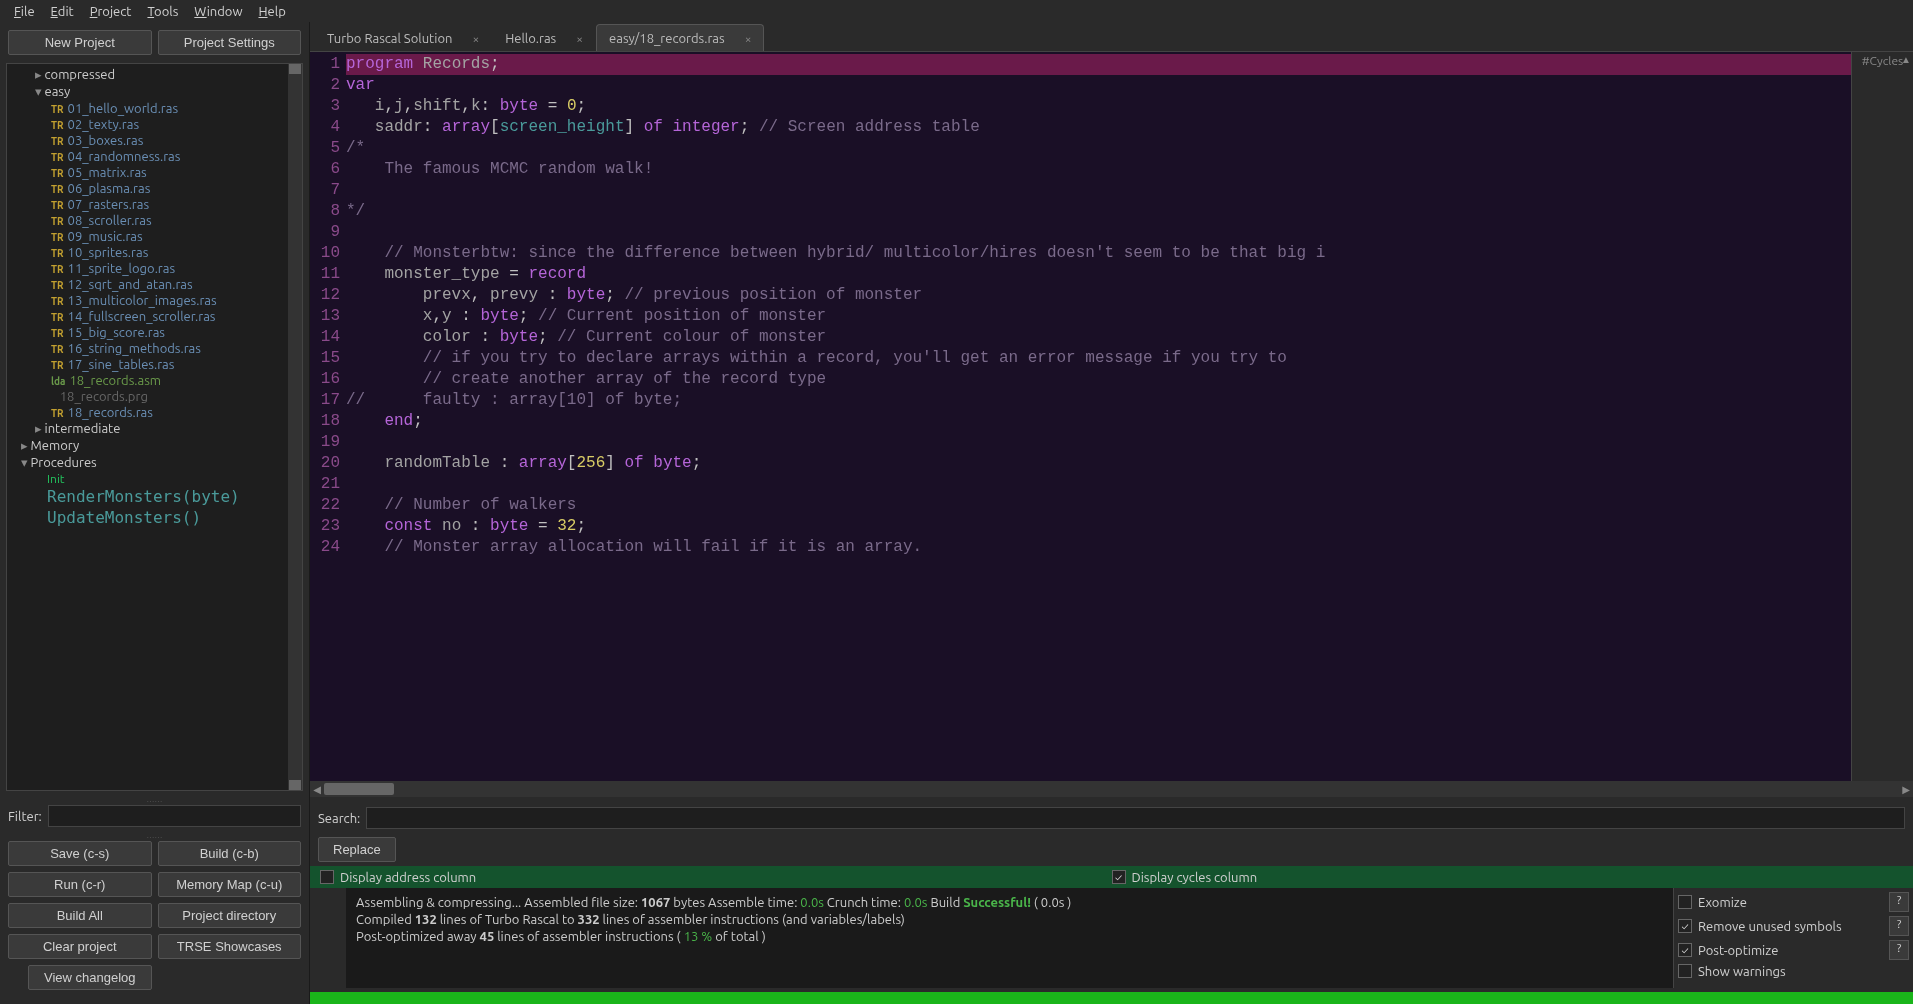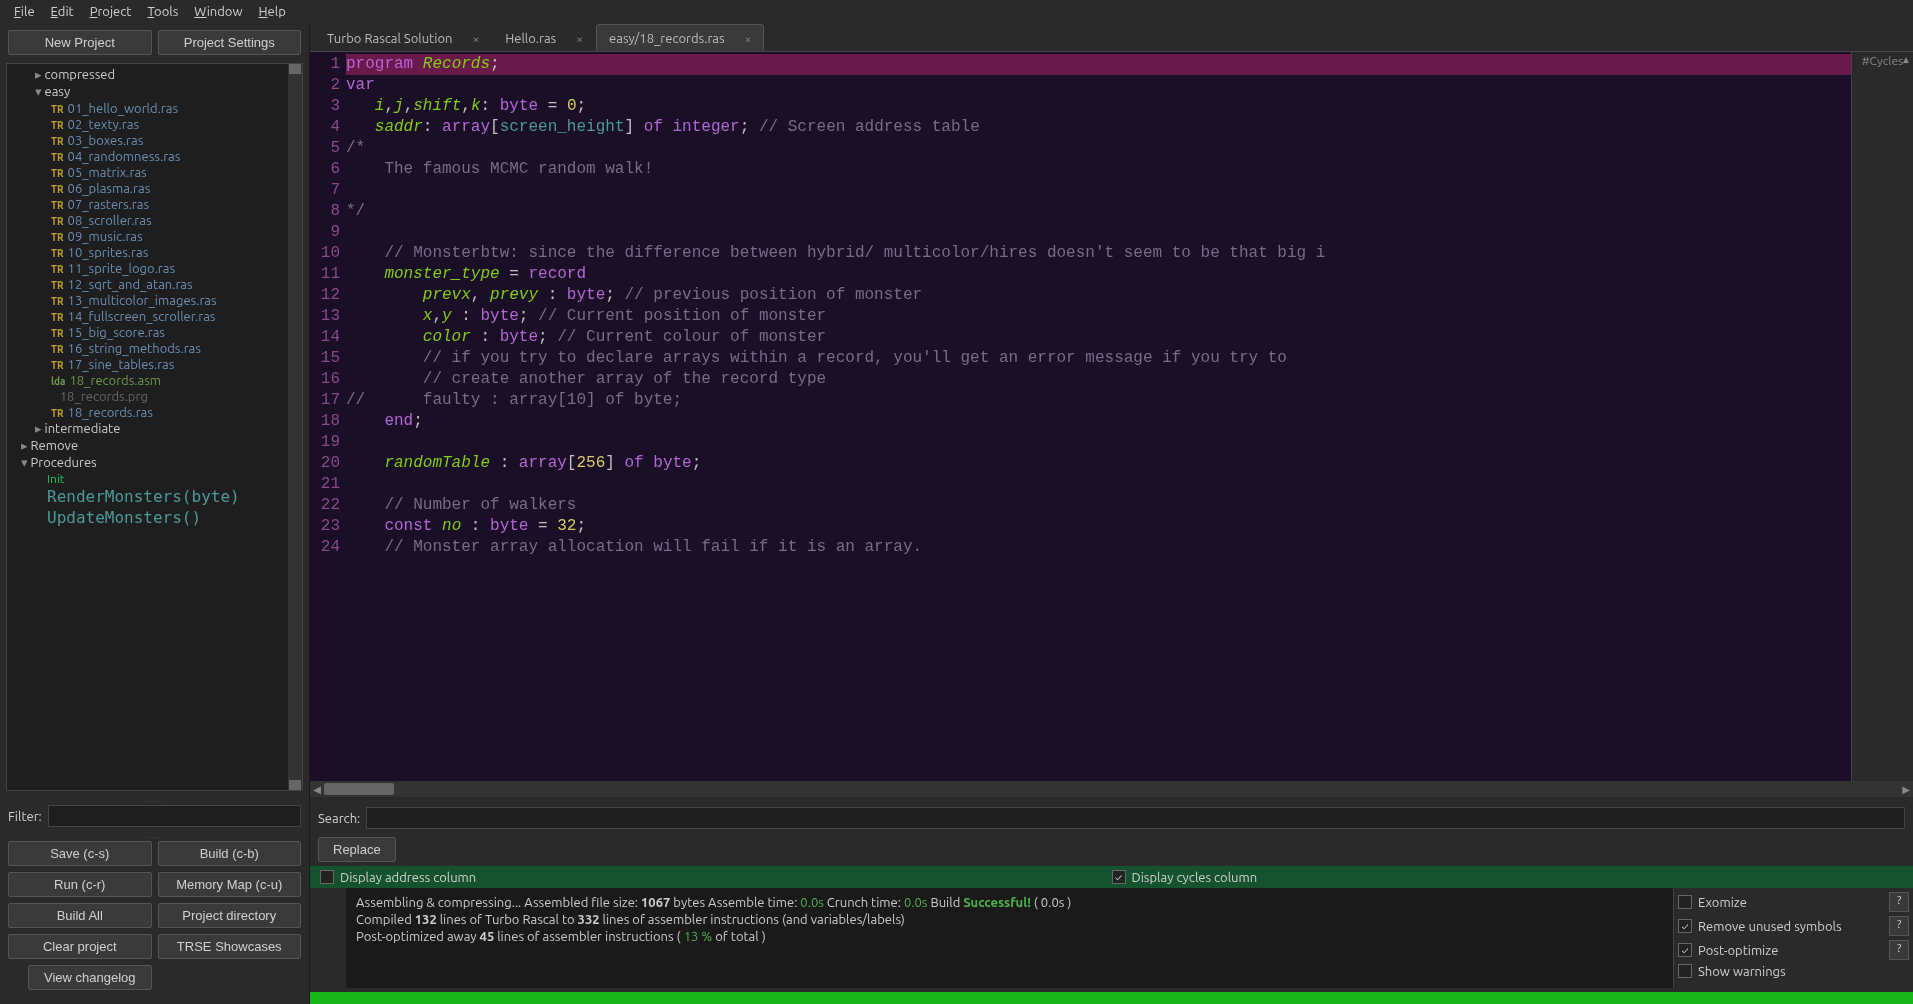--- a/index.html
+++ b/index.html
@@ -172,21 +172,21 @@
   text-align: right;
   color: #8a4a8a;
   padding-right: 6px;
   user-select: none;
   flex-shrink: 0;
 }
 .lc { flex: 1; }
 .line.hl .lc { background: #6a1a4a; }
 .kw { color: #b565d8; }
 .ty { color: #b565d8; }
-.id { color: #84cc16; font-style: italic; }
+.id { color: #a3a3a3; }
 .str { color: #4a9a9a; }
 .num { color: #d8cc65; }
 .cmt { color: #7a6a8a; }
 .punc { color: #c0c0c0; }
 .cycles-col {
   width: 62px;
   background: #2a2a2a;
   border-left: 1px solid #444;
   color: #888;
   font-size: 12px;
@@ -337,21 +337,21 @@
         <div class="ti file"><span class="tr">TR</span><span class="fn ">12_sqrt_and_atan.ras</span></div>
         <div class="ti file"><span class="tr">TR</span><span class="fn ">13_multicolor_images.ras</span></div>
         <div class="ti file"><span class="tr">TR</span><span class="fn ">14_fullscreen_scroller.ras</span></div>
         <div class="ti file"><span class="tr">TR</span><span class="fn ">15_big_score.ras</span></div>
         <div class="ti file"><span class="tr">TR</span><span class="fn ">16_string_methods.ras</span></div>
         <div class="ti file"><span class="tr">TR</span><span class="fn ">17_sine_tables.ras</span></div>
         <div class="ti file"><span class="lda">lda</span><span class="fn asm">18_records.asm</span></div>
         <div class="ti file"><span class="bin">&nbsp;&nbsp;</span><span class="fn prg">18_records.prg</span></div>
         <div class="ti file"><span class="tr">TR</span><span class="fn ">18_records.ras</span></div>
         <div class="ti folder">intermediate</div>
-        <div class="ti folder" style="padding-left: 14px;">Remove</div>
+        <div class="ti folder" style="padding-left: 14px;">Memory</div>
         <div class="ti folder expanded" style="padding-left: 14px;">Procedures</div>
         <div class="ti sym">Init</div>
         <div class="ti proc">RenderMonsters(byte)</div>
         <div class="ti proc">UpdateMonsters()</div>
         <div class="tree-scrollbar">
         <div class="tree-thumb"></div>
         <div class="tree-thumb bottom"></div>
       </div>
     </div>
     <div class="drag-handle">……</div>

